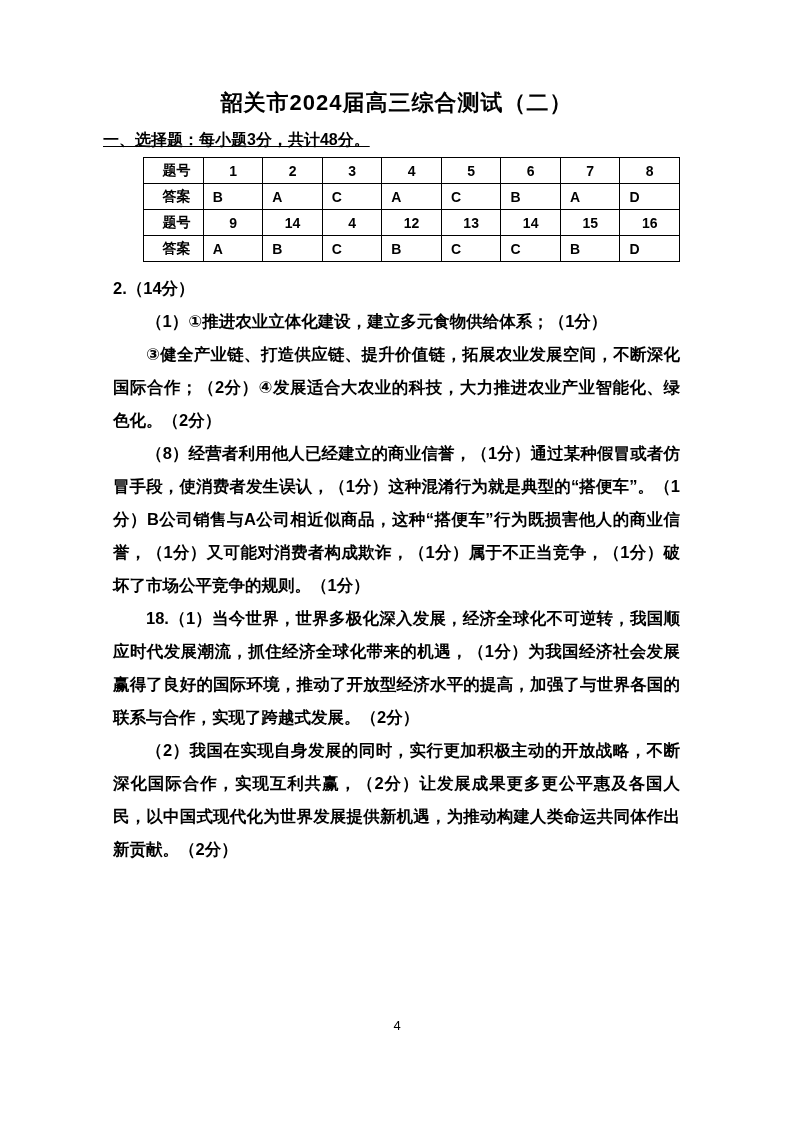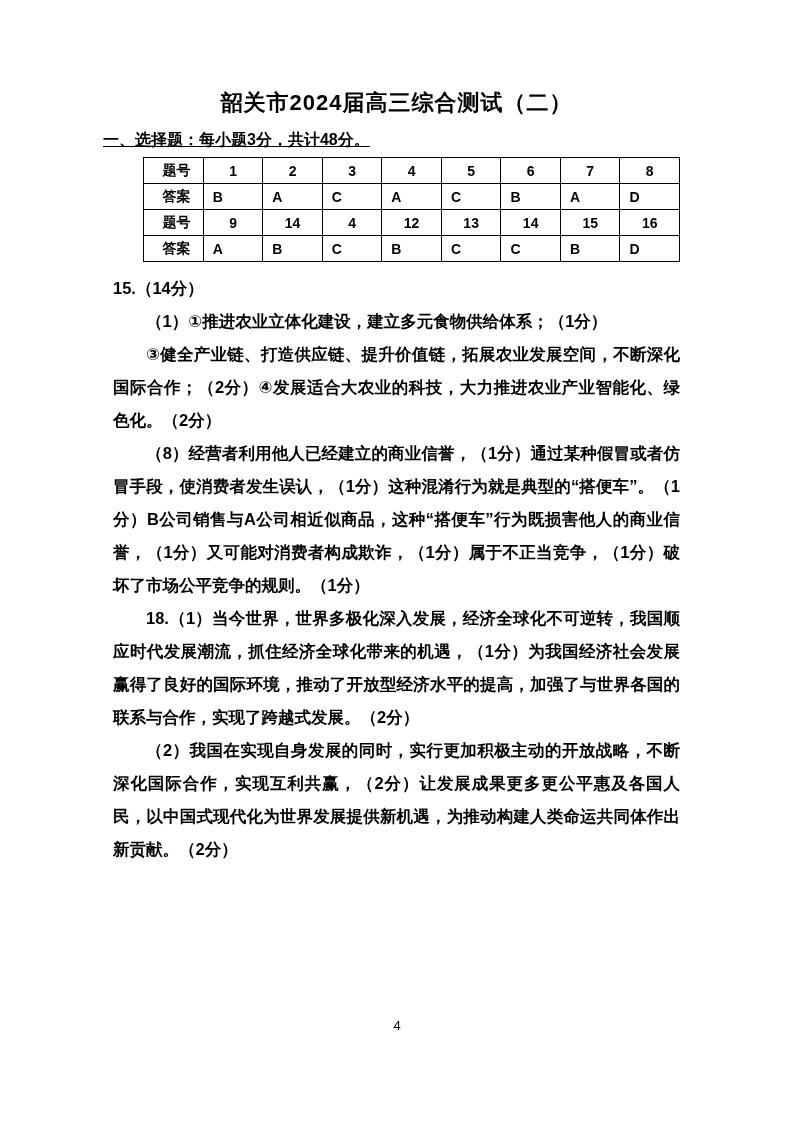--- a/index.html
+++ b/index.html
@@ -121,21 +121,21 @@
           <td class="ans-cell">B</td>
           <td class="ans-cell">C</td>
           <td class="ans-cell">C</td>
           <td class="ans-cell">B</td>
           <td class="ans-cell">D</td>
         </tr>
       </tbody>
   </table>
 
   <div id="paragraphs">
-      <p class="para q-header">15.（14分）</p>
+      <p class="para q-header">2.（14分）</p>
       <p class="para indent">（1）①推进农业立体化建设，建立多元食物供给体系；（1分）</p>
       <p class="para indent">③健全产业链、打造供应链、提升价值链，拓展农业发展空间，不断深化国际合作；（2分）④发展适合大农业的科技，大力推进农业产业智能化、绿色化。（2分）</p>
       <p class="para indent">（8）经营者利用他人已经建立的商业信誉，（1分）通过某种假冒或者仿冒手段，使消费者发生误认，（1分）这种混淆行为就是典型的“搭便车”。（1分）B公司销售与A公司相近似商品，这种“搭便车”行为既损害他人的商业信誉，（1分）又可能对消费者构成欺诈，（1分）属于不正当竞争，（1分）破坏了市场公平竞争的规则。（1分）</p>
       <p class="para indent">18.（1）当今世界，世界多极化深入发展，经济全球化不可逆转，我国顺应时代发展潮流，抓住经济全球化带来的机遇，（1分）为我国经济社会发展赢得了良好的国际环境，推动了开放型经济水平的提高，加强了与世界各国的联系与合作，实现了跨越式发展。（2分）</p>
       <p class="para indent">（2）我国在实现自身发展的同时，实行更加积极主动的开放战略，不断深化国际合作，实现互利共赢，（2分）让发展成果更多更公平惠及各国人民，以中国式现代化为世界发展提供新机遇，为推动构建人类命运共同体作出新贡献。（2分）</p>
     </div>
 
   <div class="page-number">4</div>
 
 </div>

